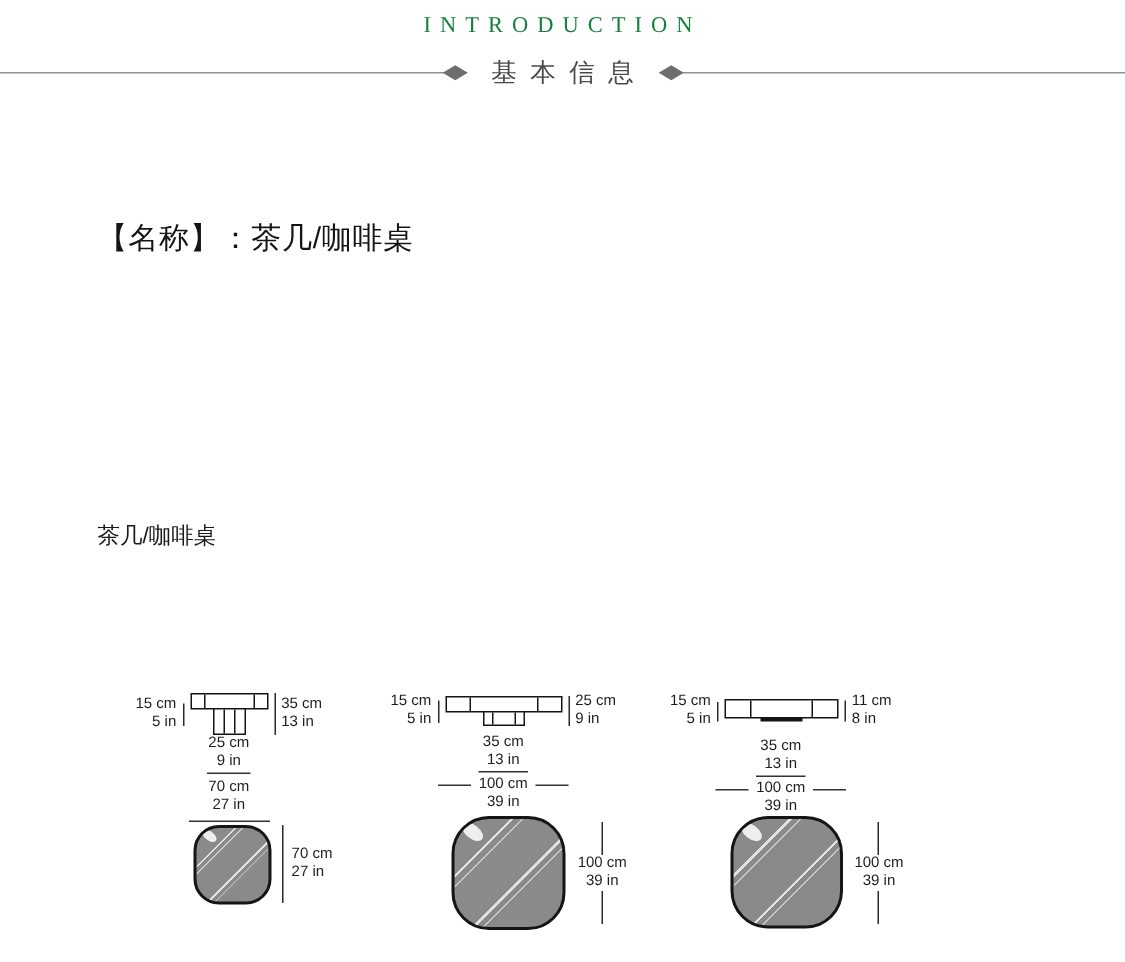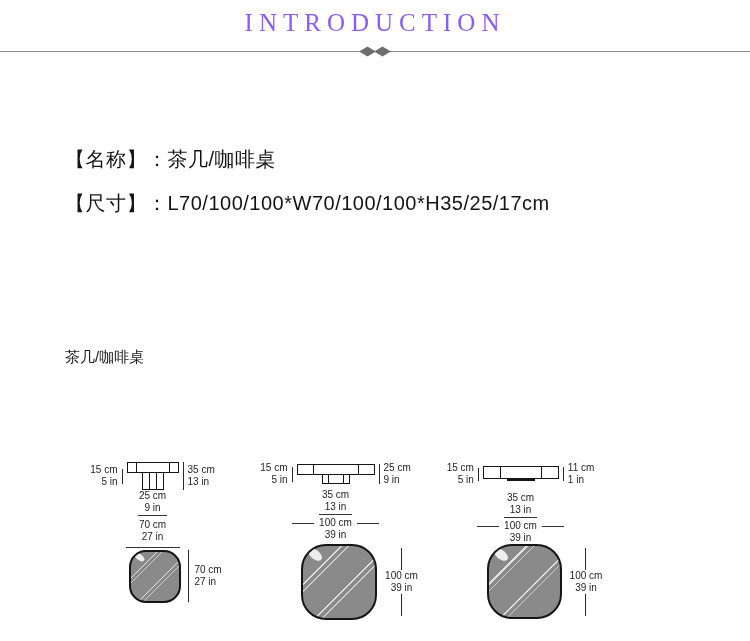--- a/index.html
+++ b/index.html
@@ -7,21 +7,21 @@
   .page {
     position:relative; width:750px; height:641px; background:#fff;
     font-family:"Liberation Sans","DejaVu Sans",sans-serif; color:#161616;
     overflow:hidden;
   }
 
   
   .title {
     margin-top:9px; text-align:center;
     font-family:"Liberation Serif","DejaVu Serif",serif;
-    font-size:25px; font-weight:400; letter-spacing:6px; color:#8b5cf6;
+    font-size:15px; font-weight:400; letter-spacing:6px; color:#15803d;
   }
   .sep-row { display:flex; align-items:center; margin-top:11px; }
   .sep-line { flex:1; height:1px; background:#8f8f8f; }
   .sep-diamond { width:7px; height:7px; background:#6e6e6e; transform:scaleX(1.7) rotate(45deg); margin:0 4px; }
   .subtitle { font-size:17px; letter-spacing:9px; color:#4a4a4a; padding:0 8px 0 17px; }
 
   
   .specs { position:absolute; left:65px; top:148px; }
   .spec-row { font-size:20px; line-height:22px; margin-bottom:22px; color:#141414; letter-spacing:0.5px; }
   .spec-row.last { margin-top:4px; }
@@ -92,27 +92,27 @@
 </style>
 </head>
 <body>
 
 <div class="page">
 
   <div class="title">INTRODUCTION</div>
   <div class="sep-row">
     <div class="sep-line"></div>
     <div class="sep-diamond"></div>
+    <div class="subtitle">基本信息</div>
     <div class="sep-diamond"></div>
     <div class="sep-line"></div>
   </div>
 
   <div class="specs">
     <div class="spec-row"><span>【名称】：</span><span>茶几/咖啡桌</span></div>
-    <div class="spec-row last"><span>【尺寸】：</span><span>L70/100/100*W70/100/100*H35/25/17cm</span></div>
   </div>
 
   <div class="product-label">茶几/咖啡桌</div>
 
   <div class="diagram" id="d1">
     <div class="sv-row">
       <div class="dimtext r">
           <div>15 cm</div>
           <div>5 in</div>
         </div>
@@ -212,21 +212,21 @@
       <div class="sv-draw sv3">
         <div class="ttop t13">
           <div class="vdiv" style="left:16px"></div>
           <div class="vdiv" style="right:16px"></div>
         </div>
         <div class="base3"></div>
       </div>
       <div class="sv-vline v14"></div>
       <div class="dimtext">
           <div>11 cm</div>
-          <div>1 in</div>
+          <div>8 in</div>
         </div>
     </div>
     <div class="stack dimtext mt6">
       <div>35 cm</div>
       <div><span class="u">13 in</span></div>
     </div>
     <div>
       <div class="width-row dimtext">
         <div class="wseg"></div>
         <div>100 cm</div>

